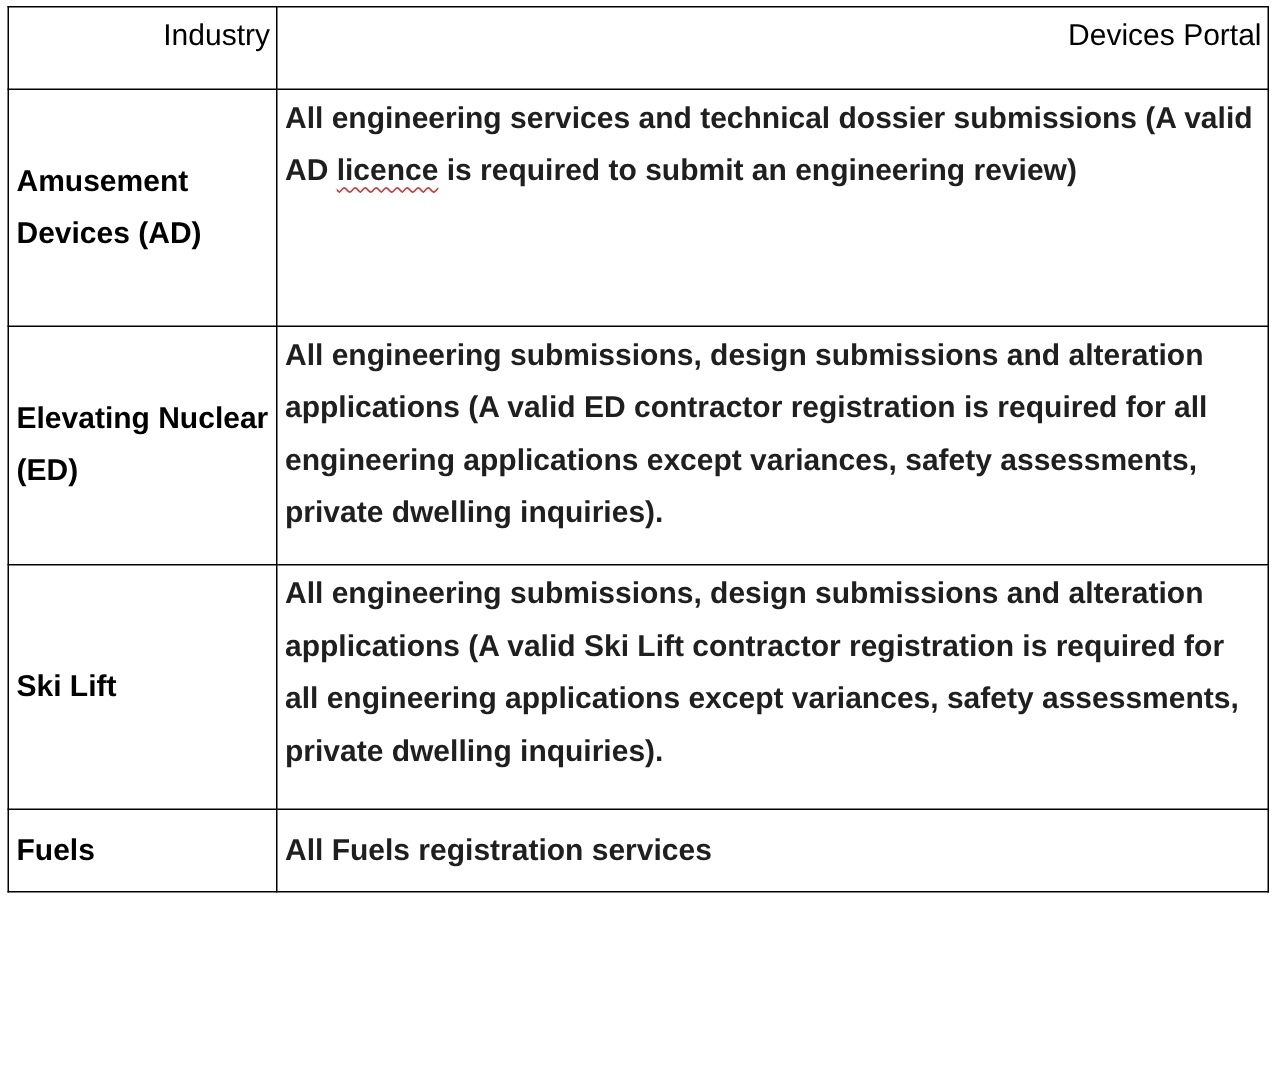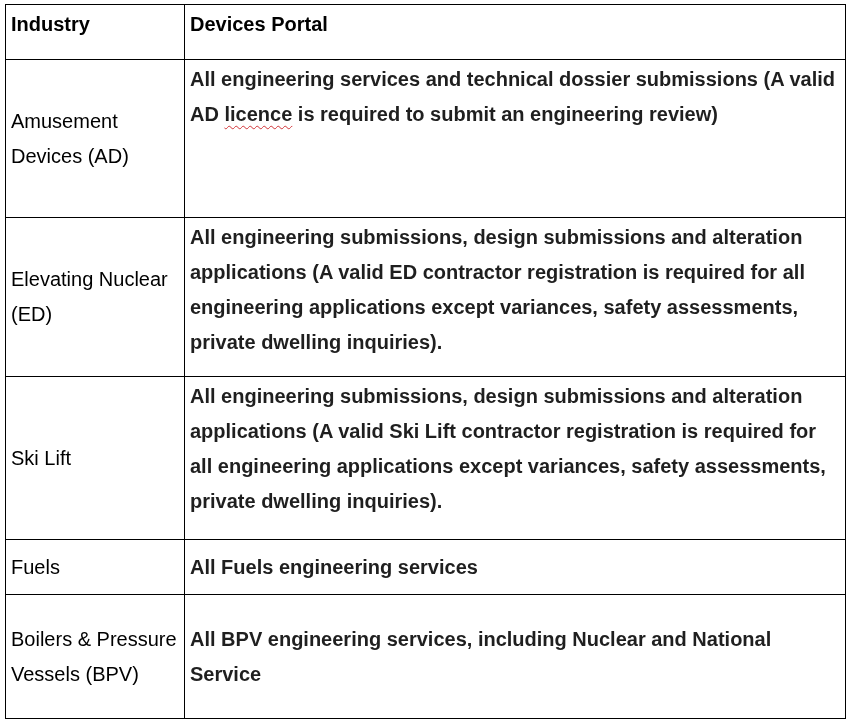--- a/index.html
+++ b/index.html
@@ -28,26 +28,27 @@
   th, td {
     border: 1.5px solid var(--border, #000000);
     padding: 2px 4px 2px 5px;
     font-size: 20px;
     line-height: 35px;
     text-align: left;
     word-wrap: break-word;
   }
   th {
     vertical-align: top;
-    font-weight: 700;
+    font-weight: 400;
     color: var(--header-text, #000000);
     height: 50px;
+    text-align: right;
   }
   td.industry-cell {
-    font-weight: 400;
+    font-weight: 700;
     color: var(--header-text, #000000);
     vertical-align: middle;
   }
   td.portal-cell {
     font-weight: 700;
     color: var(--body-text, #1f1f1f);
   }
   .valign-top    { vertical-align: top; }
   .valign-middle { vertical-align: middle; }
   tr.r-ad    td { height: 153px; }
@@ -87,21 +88,17 @@
       <tr class="r-ed">
         <td class="industry-cell valign-middle">Elevating Nuclear (ED)</td>
         <td class="portal-cell valign-top">All engineering submissions, design submissions and alteration applications (A valid ED contractor registration is required for all engineering applications except variances, safety assessments, private dwelling inquiries).</td>
       </tr>
       <tr class="r-ski">
         <td class="industry-cell valign-middle">Ski Lift</td>
         <td class="portal-cell valign-top">All engineering submissions, design submissions and alteration applications (A valid Ski Lift contractor registration is required for all engineering applications except variances, safety assessments, private dwelling inquiries).</td>
       </tr>
       <tr class="r-fuels">
         <td class="industry-cell valign-middle">Fuels</td>
-        <td class="portal-cell valign-middle">All Fuels engineering services</td>
-      </tr>
-      <tr class="r-bpv">
-        <td class="industry-cell valign-middle">Boilers &amp; Pressure Vessels (BPV)</td>
-        <td class="portal-cell valign-middle">All BPV engineering services, including Nuclear and National Service</td>
+        <td class="portal-cell valign-middle">All Fuels registration services</td>
       </tr>
     </tbody>
   </table>
 </div>
 
 </body></html>

